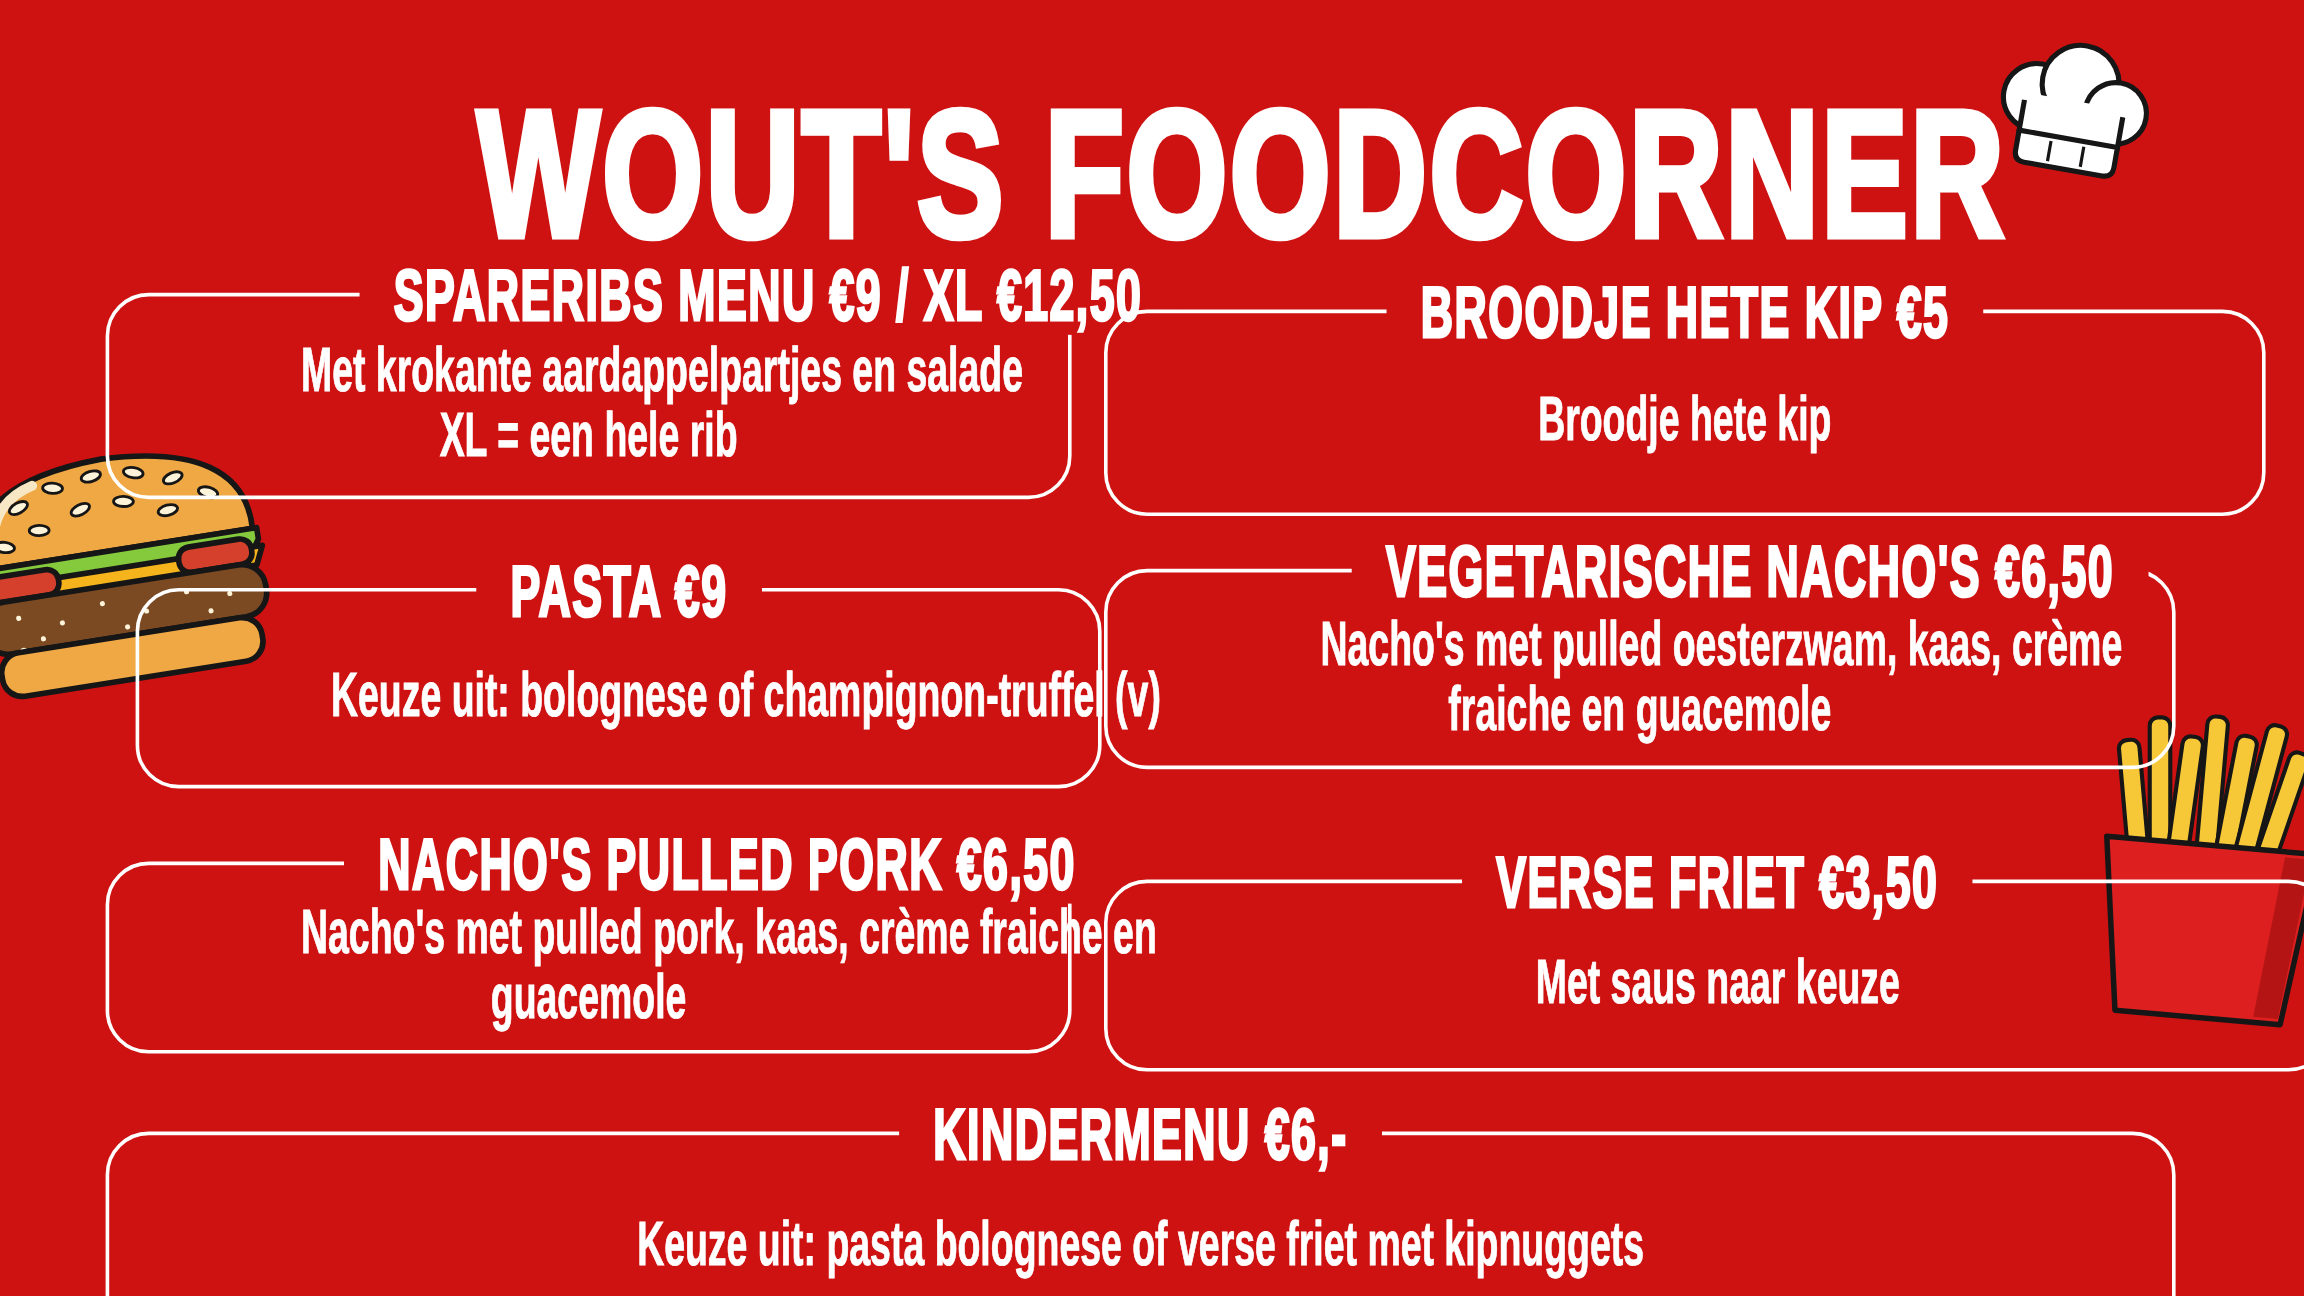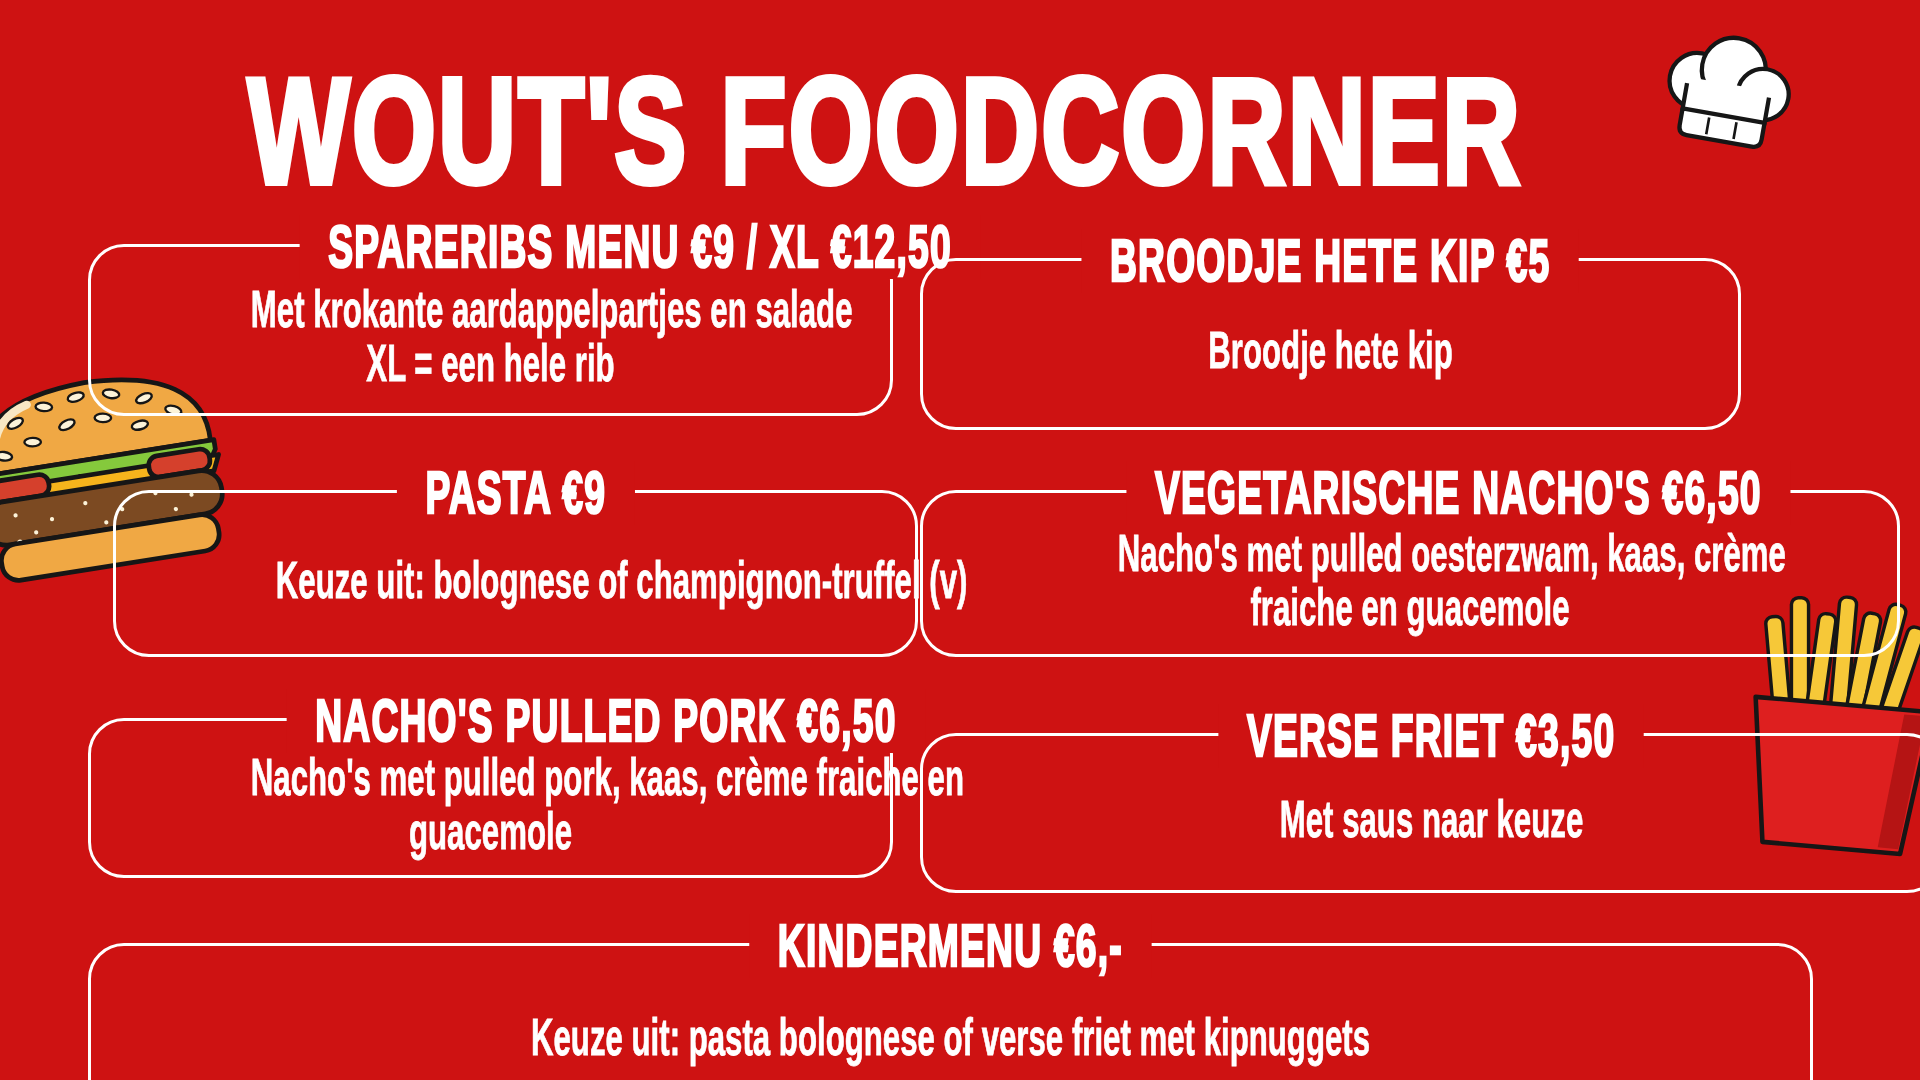--- a/index.html
+++ b/index.html
@@ -6,22 +6,22 @@
   html,body { width:1920px; height:1080px; overflow:hidden; }
   body {
     position:relative;
     background: var(--bg, #CE1212);
     color: var(--fg, #FFFFFF);
     font-family: "Liberation Sans", sans-serif;
   }
 
   
   .page-title-wrap {
-    position:absolute; top:56px; left:0; width:1920px;
-    text-align:left; white-space:nowrap;
+    position:absolute; top:70px; left:0; width:1920px;
+    text-align:right; white-space:nowrap;
   }
   .page-title {
     display:inline-block;
     transform: scaleX(0.72);
     font-size:150px; line-height:1; font-weight:bold;
     letter-spacing:3px;
     color:var(--fg,#fff);
     -webkit-text-stroke: 6px var(--fg,#fff);
   }
 
@@ -52,23 +52,23 @@
     width:100%;
     transform: scaleX(0.60);
     text-align:center;
     font-size:52px; line-height:54px; font-weight:bold;
     color:var(--fg,#fff);
     -webkit-text-stroke: 0.8px var(--fg,#fff);
   }
   .card-desc .line { white-space:nowrap; }
 
   .c-spareribs { left:88px;  top:244px; width:805px;  height:172px; }
-  .c-broodje   { left:920px; top:258px; width:821px;  height:172px; }
+  .c-broodje   { left:920px; top:258px; width:968px;  height:172px; }
   .c-pasta     { left:88px;  top:490px; width:805px;  height:167px;margin-left:25px; }
-  .c-veg       { left:920px; top:490px; width:980px;  height:167px; }
+  .c-veg       { left:920px; top:474px; width:893px;  height:167px; }
   .c-pork      { left:88px;  top:718px; width:805px;  height:160px; }
   .c-friet     { left:920px; top:733px; width:1023px;  height:160px; }
   .c-kinder    { left:88px;  top:943px; width:1725px; height:175px; }
 
   
   .illus { position:absolute; line-height:0; }
   .illus-chef   { left:1646px; top:22px;  width:160px; }
   .illus-burger { left:-38px;  top:352px; width:272px; }
   .illus-fries  { left:1742px; top:588px; width:200px; }
 </style>

